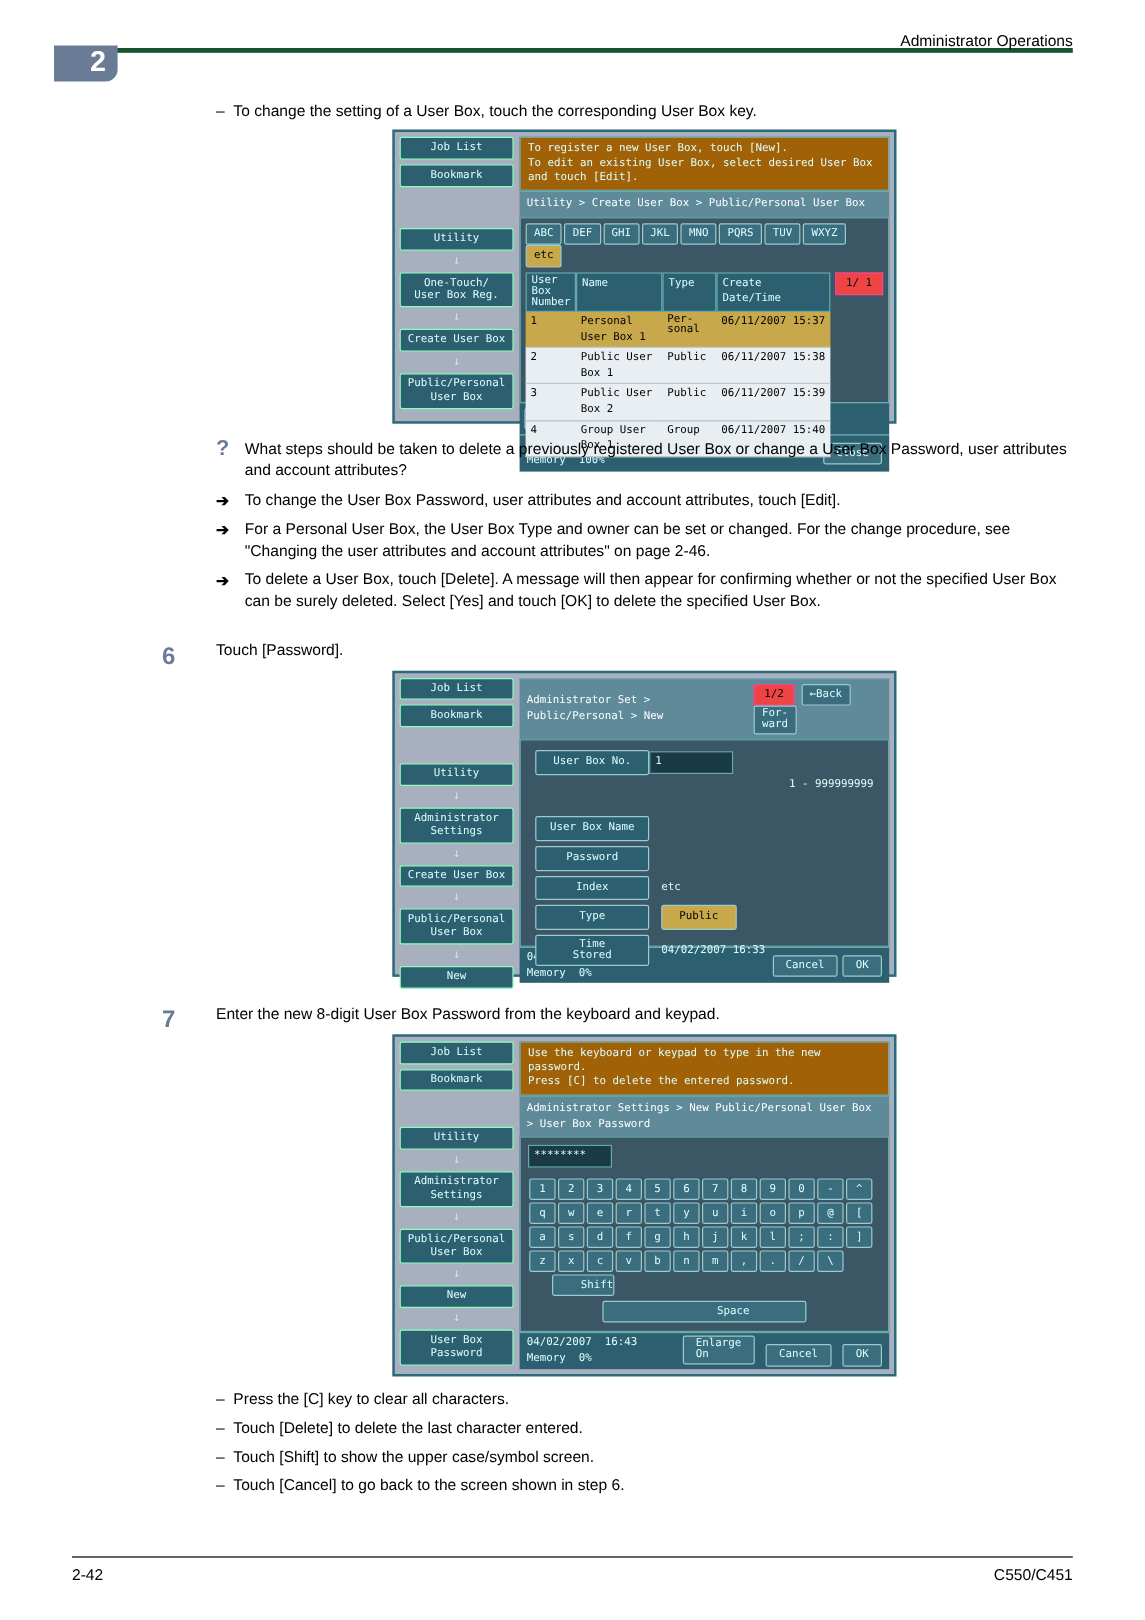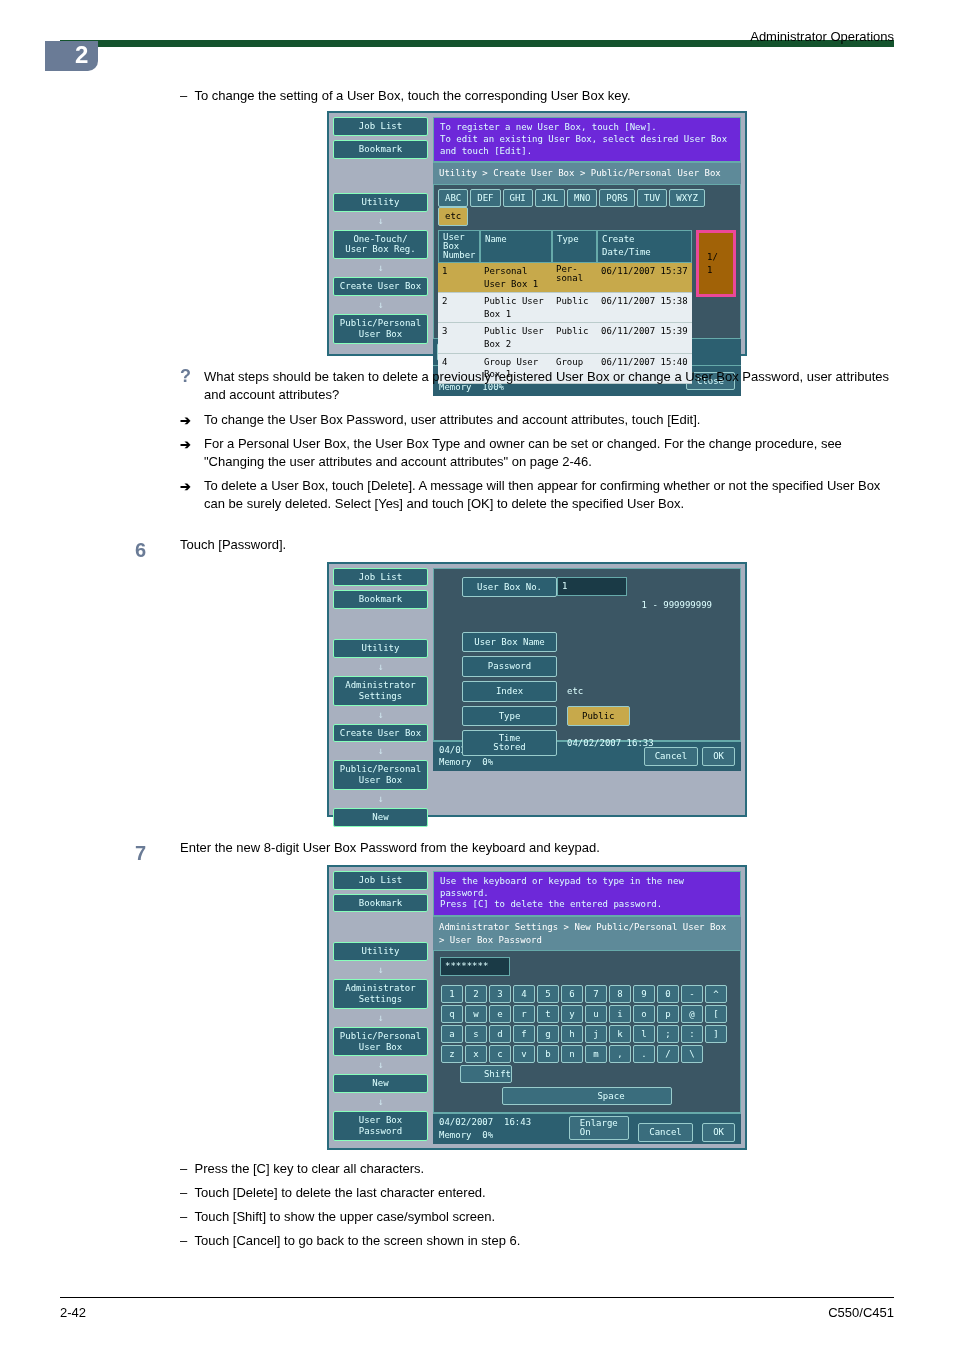--- a/index.html
+++ b/index.html
@@ -1,53 +1,53 @@
 <!DOCTYPE html>
 <html><head>
 <meta charset="utf-8">
 <style>
   html,body{margin:0;padding:0;background:#fff;font-family:Arial,Helvetica,sans-serif;color:#000;}
   .page{width:954px;height:1350px;position:relative;box-sizing:border-box;padding:30px 60px 40px 60px;}
-  .header-line{border-top:7px solid #14532d;margin-top:10px;position:relative;}
+  .header-line{border-top:4px solid #14532d;margin-top:10px;position:relative;}
   .header-text{position:absolute;right:0;top:-18px;font-size:13px;}
   .chapter-num-box{position:absolute;left:-15px;top:-6px;}
   .chapter-num{display:inline-block;background:#6a7b96;color:#fff;font-size:24px;font-weight:bold;padding:0 10px 2px 30px;border-radius:0 0 10px 0;}
   .content{margin-left:120px;margin-top:40px;font-size:13px;line-height:1.4;}
   .indent-bullet{margin-left:0;text-indent:-18px;padding-left:18px;margin-bottom:6px;}
   .step-row{position:relative;margin-top:22px;margin-bottom:8px;}
   .step-num{position:absolute;left:-45px;top:0;font-size:20px;font-weight:bold;color:#6a7b96;}
   .footer-left{position:absolute;left:60px;bottom:30px;font-size:13px;}
   .footer-right{position:absolute;right:60px;bottom:30px;font-size:13px;}
   .footer-line{position:absolute;left:60px;right:60px;bottom:52px;border-top:1px solid #000;}
 
   
   .shot{position:relative;border:2px solid #296b7c;background:#a8b0bf;font-family:monospace;font-size:10px;color:#dff;box-sizing:border-box;}
   .side-col{position:absolute;left:4px;top:4px;width:95px;}
   .side-btn{background:#2c5f70;color:#dff;border:1px solid #8fb;font-size:9px;text-align:center;padding:3px 2px;margin-bottom:4px;line-height:1.2;border-radius:2px;}
   .side-arrow{text-align:center;color:#cfe6ee;font-size:10px;margin:-2px 0 2px 0;}
   .main-col{position:absolute;left:104px;right:4px;top:4px;bottom:4px;}
-  .top-msg{background:#6d28d9;color:#dff;padding:4px 6px;font-size:9px;line-height:1.3;border:1px solid #6aa;}
+  .top-msg{background:#a16207;color:#dff;padding:4px 6px;font-size:9px;line-height:1.3;border:1px solid #6aa;}
   .crumb-bar{background:#5e8a99;color:#fff;padding:4px 6px;font-size:9px;border-top:1px solid #6aa;}
   .btn3d{display:inline-block;background:#3a6d7d;color:#dff;border:1px solid #9cc;padding:2px 6px;font-size:9px;margin-right:2px;border-radius:2px;}
   .btn3d.sel{background:#c7a94b;color:#000;}
   .main-panel{background:#3b5664;border:1px solid #6aa;padding:4px;position:relative;}
   .footer-bar{background:#2c5f70;color:#dff;padding:2px 6px;font-size:9px;display:flex;justify-content:space-between;align-items:center;border-top:1px solid #6aa;}
   .flat-btn{display:inline-block;background:#3a6d7d;color:#dff;border:1px solid #9cc;padding:2px 10px;font-size:9px;border-radius:2px;}
   .flat-btn + .flat-btn{margin-left:4px;}
   .table-hdr{display:flex;background:#2c5f70;color:#dff;font-size:9px;}
   .table-hdr > div{border:1px solid #6aa;padding:2px 4px;box-sizing:border-box;}
   .table-row{display:flex;background:#e8eef2;color:#000;font-size:9px;border-bottom:1px solid #bcc;}
   .table-row > div{padding:2px 4px;box-sizing:border-box;}
   .field-row{display:flex;align-items:center;margin-bottom:4px;}
   .field-label{background:#2c5f70;color:#dff;border:1px solid #9cc;padding:3px 4px;font-size:9px;width:85px;text-align:center;border-radius:2px;}
   .field-val{color:#dff;font-size:9px;padding-left:10px;}
   .key{display:inline-block;background:#3a6d7d;color:#dff;border:1px solid #9cc;width:20px;height:16px;text-align:center;font-size:9px;line-height:16px;margin:1px;border-radius:2px;}
   .space-key{width:120px;padding-left:48px;}
   .shift-key{width:50px;}
-  .page-counter{background:#a16207;color:#000;border:3px solid #ec4899;padding:18px 8px;font-size:9px;display:inline-block;}
+  .page-counter{background:#ef4444;color:#000;border:1px solid #ec4899;padding:2px 8px;font-size:9px;display:inline-block;}
   .action-row{background:#2c5f70;padding:4px;display:flex;gap:20px;}
   .input-box{background:#1a3a46;color:#dff;border:1px solid #6aa;padding:2px 4px;font-size:9px;min-height:13px;}
 
   .q-row{position:relative;padding-left:24px;margin-top:12px;margin-bottom:6px;}
   .q-mark{position:absolute;left:0;top:0;font-size:18px;font-weight:bold;color:#6a7b96;line-height:0.9;}
   .a-row{position:relative;padding-left:24px;margin-bottom:6px;}
   .a-arrow{position:absolute;left:0;top:1px;font-size:13px;font-weight:bold;}
 </style>
 </head>
 <body>
@@ -161,21 +161,30 @@
 Settings</div>
         <div class="side-arrow">↓</div>
         <div class="side-btn">Create User Box</div>
         <div class="side-arrow">↓</div>
         <div class="side-btn" style="white-space:pre-line">Public/Personal
 User Box</div>
         <div class="side-arrow">↓</div>
         <div class="side-btn">New</div>
       </div>
       <div class="main-col">
-        <div class="main-panel" style="height:155px;padding:8px 28px;">
+        <div class="crumb-bar" style="display:flex;justify-content:space-between;align-items:center;">
+          <span>Administrator Set &gt; Public/Personal &gt; New</span>
+          <span>
+            <span class="page-counter">1/2</span>
+            <span class="btn3d">←Back</span>
+            <span class="btn3d" style="white-space:pre-line;line-height:1;">For-
+ward</span>
+          </span>
+        </div>
+        <div class="main-panel" style="height:155px;padding:8px 12px;">
           <div class="field-row">
               <span class="field-label">User Box No.</span>
               <span class="input-box" style="width:60px;">1</span>
             </div>
           <div style="text-align:right;color:#dff;font-size:9px;margin:-2px 0 20px 0;">1 - 999999999</div>
           <div class="field-row">
               <span class="field-label">User Box Name</span>
             </div>
           <div class="field-row">
               <span class="field-label">Password</span>

